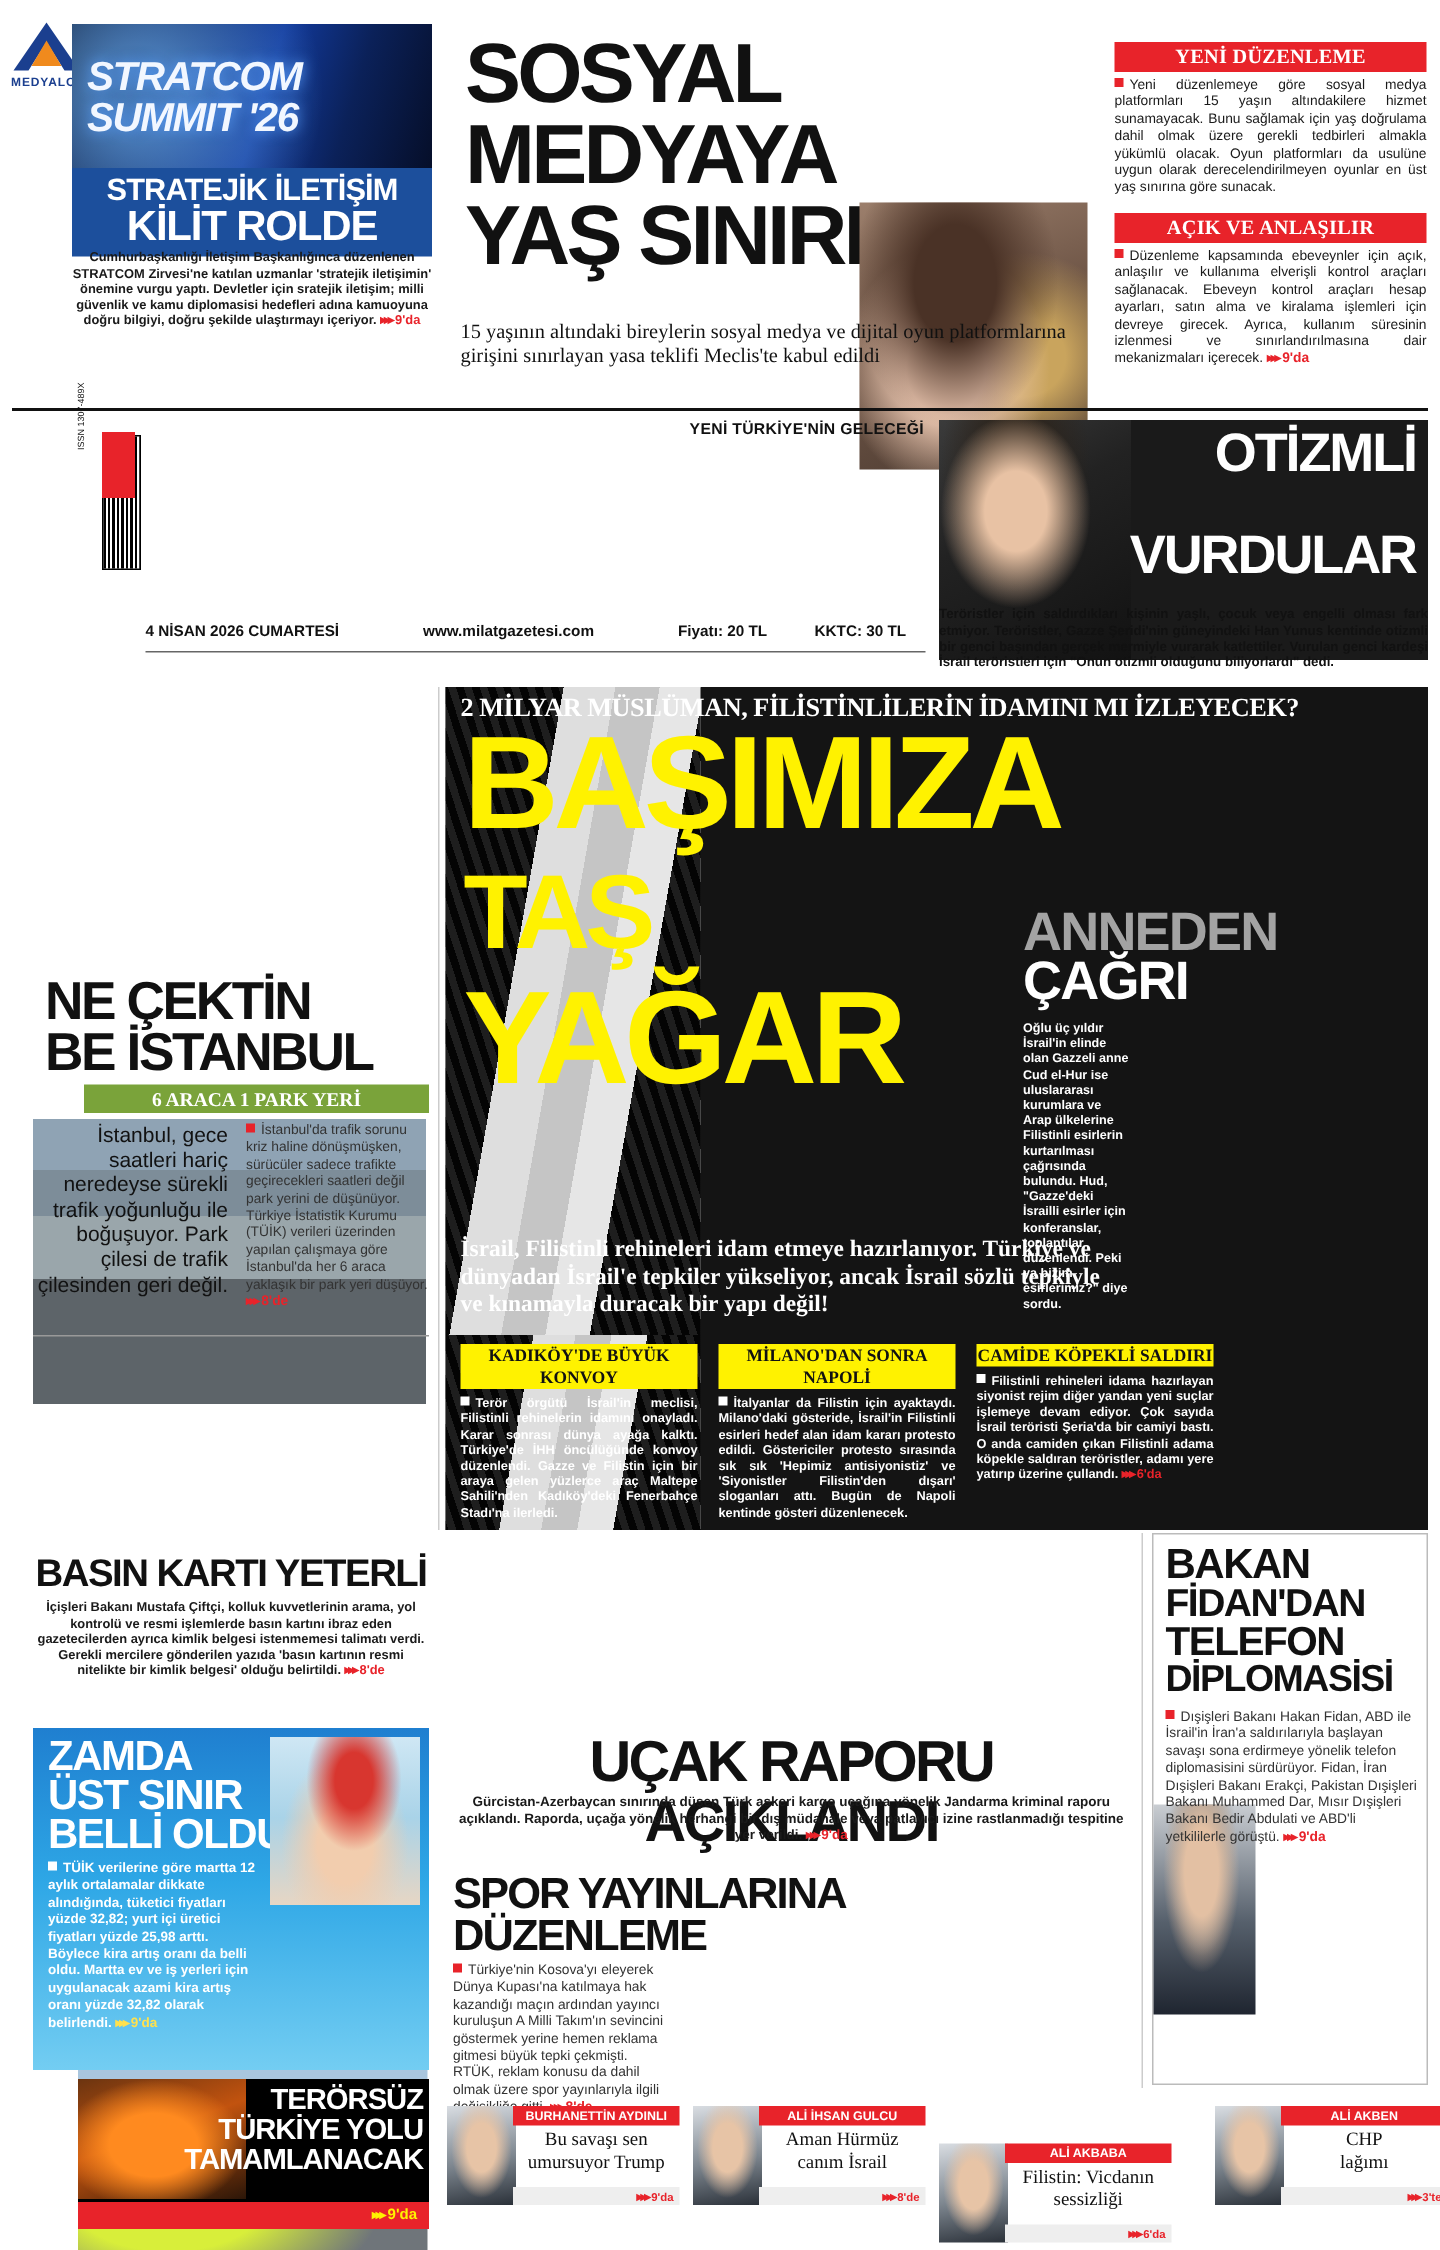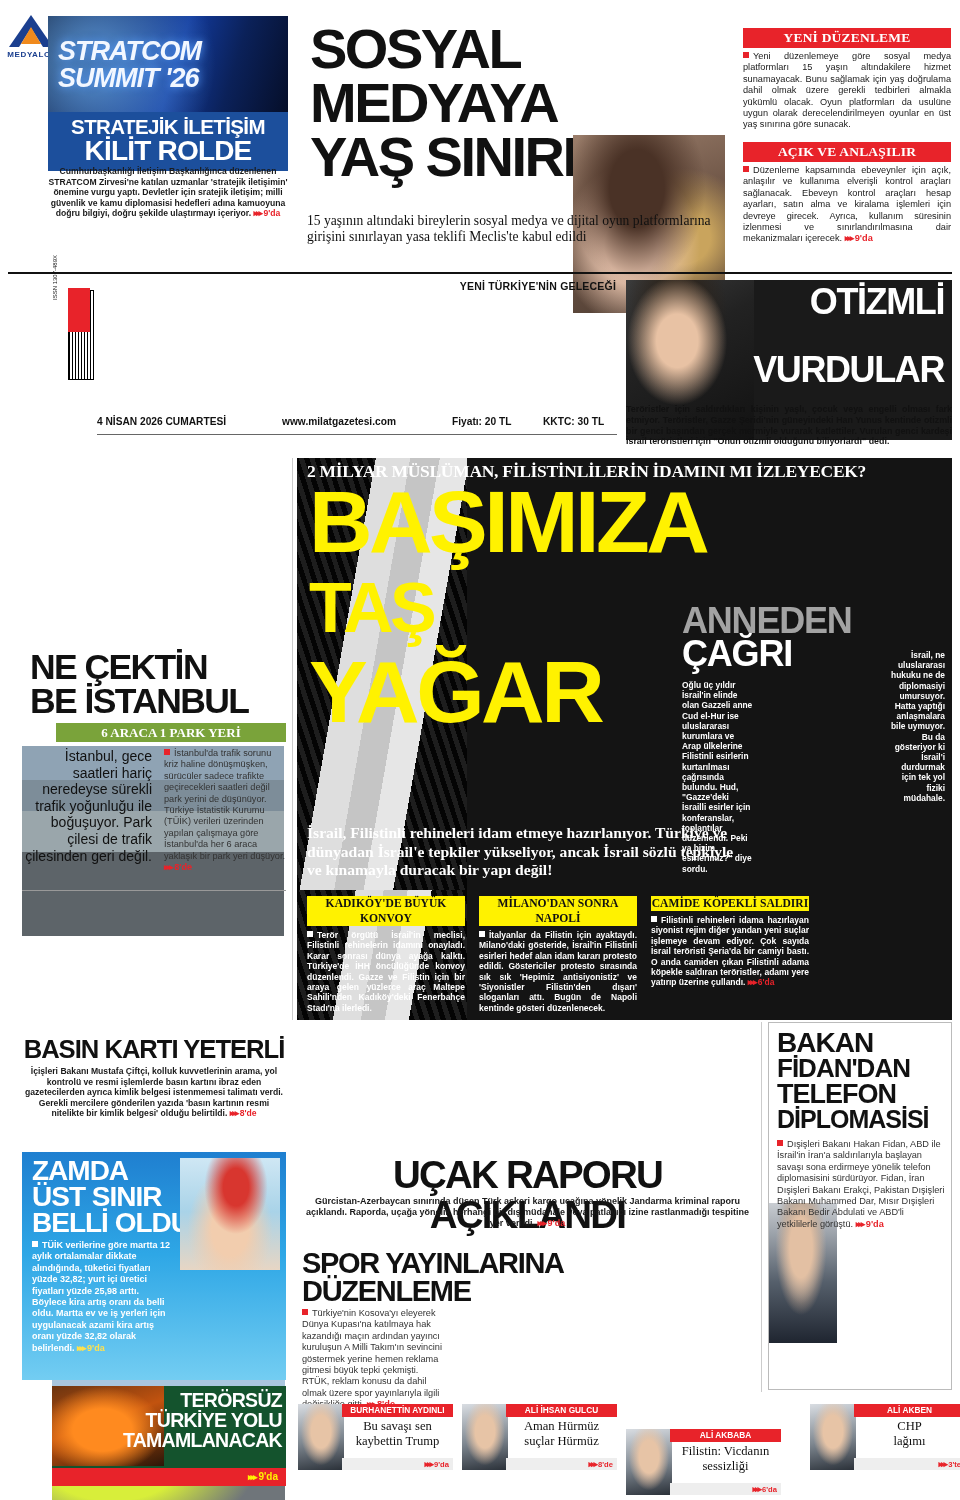--- a/index.html
+++ b/index.html
@@ -184,21 +184,20 @@
 
     <div class="abs" style="left:12px;top:22px;color:#fff200;font-weight:bold;font-size:88px;line-height:84px;letter-spacing:-3.5px;">BAŞIMIZA</div>
     <div class="abs" style="left:12px;top:108px;color:#fff200;font-weight:bold;font-size:70px;line-height:84px;letter-spacing:-3.5px;">TAŞ</div>
     <div class="abs" style="left:12px;top:192px;color:#fff200;font-weight:bold;font-size:88px;line-height:84px;letter-spacing:-3.5px;">YAĞAR</div>
 
     <div class="abs" style="left:385px;top:145px;color:#a3a3a3;font-weight:bold;font-size:36px;line-height:36px;letter-spacing:-1.2px;">ANNEDEN</div>
     <div class="abs" style="left:385px;top:178px;color:#fff;font-weight:bold;font-size:36px;line-height:36px;letter-spacing:-1.2px;text-align:right;width:110px;">ÇAĞRI</div>
 
     <div class="abs body-txt" style="left:385px;top:222px;width:72px;color:#fff;font-weight:bold;font-size:8.4px;line-height:10.2px;text-align:left;">Oğlu üç yıldır İsrail'in elinde olan Gazzeli anne Cud el-Hur ise uluslararası kurumlara ve Arap ülkelerine Filistinli esirlerin kurtarılması çağrısında bulundu. Hud, "Gazze'deki İsrailli esirler için konferanslar, toplantılar düzenlendi. Peki ya bizim esirlerimiz?" diye sordu.</div>
 
-    <div class="abs body-txt" style="right:7px;top:192px;width:58px;color:#fff;font-weight:bold;font-size:8.4px;line-height:10.2px;text-align:right;">İsrail, ne uluslararası hukuku ne de diplomasiyi umursuyor. Hatta yaptığı anlaşmalara bile uymuyor. Bu da gösteriyor ki İsrail'i durdurmak için tek yol fiziki müdahale.</div>
 
     <div class="abs" style="left:10px;top:366px;width:440px;color:#fff;font-family:'Liberation Serif',serif;font-weight:bold;font-size:15.6px;line-height:18.6px;">İsrail, Filistinli rehineleri idam etmeye hazırlanıyor. Türkiye ve dünyadan İsrail'e tepkiler yükseliyor, ancak İsrail sözlü tepkiyle ve kınamayla duracak bir yapı değil!</div>
   </div>
 
   <div class="abs" style="left:297px;top:890px;width:655px;height:130px;background:#141414;overflow:hidden;">
     <div class="abs ph ph-rope" style="right:0;top:-30px;width:170px;height:170px;opacity:.95;"></div>
 
     <div class="abs" style="left:10px;top:6px;width:158px;">
       <div style="background:#fff200;color:#111;font-family:'Liberation Serif',serif;font-weight:bold;font-size:11.6px;line-height:15px;text-align:center;">KADIKÖY'DE BÜYÜK KONVOY</div>
       <div class="body-txt" style="margin-top:4px;color:#fff;font-weight:bold;font-size:8.5px;line-height:10.4px;">
@@ -252,21 +251,21 @@
     <div class="abs" style="left:10px;top:58px;color:#fff;font-weight:bold;font-size:28px;line-height:26px;letter-spacing:-1px;">BELLİ OLDU</div>
 
     <div class="abs ph ph-house" style="left:158px;top:6px;width:100px;height:112px;"></div>
 
     <div class="abs body-txt" style="left:10px;top:88px;width:142px;color:#fff;font-weight:bold;font-size:9px;line-height:11.4px;text-align:left;">
       <span class="bullet" style="background:#fff;"></span><span>TÜİK verilerine göre martta 12 aylık ortalamalar dikkate alındığında, tüketici fiyatları yüzde 32,82; yurt içi üretici fiyatları yüzde 25,98 arttı. Böylece kira artış oranı da belli oldu. Martta ev ve iş yerleri için uygulanacak azami kira artış oranı yüzde 32,82 olarak belirlendi.</span>
       <span class="cont" style="color:#ffe14d;"><span class="arw">▸▸▸</span> <span>9'da</span></span>
     </div>
   </div>
 
-  <div class="abs" style="left:52px;top:1386px;width:234px;height:100px;background:#14532d;overflow:hidden;">
+  <div class="abs" style="left:52px;top:1386px;width:234px;height:100px;background:#000000;overflow:hidden;">
     <div class="abs ph ph-tank" style="left:0;top:0;width:112px;height:80px;"></div>
     <div class="abs" style="right:4px;top:4px;color:#fff;font-weight:bold;font-size:19.5px;line-height:20px;letter-spacing:-.7px;text-align:right;width:190px;">TERÖRSÜZ</div>
     <div class="abs" style="right:4px;top:24px;color:#fff;font-weight:bold;font-size:19.5px;line-height:20px;letter-spacing:-.7px;text-align:right;width:200px;">TÜRKİYE YOLU</div>
     <div class="abs" style="right:4px;top:44px;color:#fff;font-weight:bold;font-size:19.5px;line-height:20px;letter-spacing:-.7px;text-align:right;width:222px;">TAMAMLANACAK</div>
     <div class="abs" style="left:0;bottom:0;width:234px;height:18px;background:#e8232a;">
       <span class="abs cont" style="right:8px;top:3px;color:#fff200;font-size:10px;"><span class="arw">▸▸▸</span> <span>9'da</span></span>
     </div>
   </div>
 
   <div class="abs" style="left:300px;top:1155px;width:455px;font-weight:bold;font-size:38.5px;line-height:40px;letter-spacing:-1.8px;color:#111;text-align:center;">UÇAK RAPORU AÇIKLANDI</div>
@@ -296,32 +295,32 @@
       <span class="cont"><span class="arw">▸▸▸</span> <span>9'da</span></span>
     </div>
   </div>
 
   <div class="abs" style="left:298px;top:1400px;width:654px;height:84px;">
 
     <div class="abs" style="left:0;top:0;width:155px;height:76px;">
       <div class="abs ph ph-face" style="left:0;top:4px;width:46px;height:66px;"></div>
       <div class="abs" style="left:44px;top:4px;width:111px;background:#e8232a;color:#fff;font-size:8.3px;font-weight:bold;line-height:13px;text-align:center;">BURHANETTİN AYDINLI</div>
       <div class="abs" style="left:44px;top:19px;width:111px;font-family:'Liberation Serif',serif;font-size:12.6px;line-height:15px;color:#111;text-align:center;">
-        <span>Bu savaşı sen</span><br><span>kaybettin Trump</span>
+        <span>Bu savaşı sen</span><br><span>umursuyor Trump</span>
       </div>
       <div class="abs" style="left:44px;top:58px;width:111px;height:12px;background:#eee;">
         <span class="cont" style="position:absolute;right:4px;top:1px;font-size:7.6px;"><span class="arw">▸▸▸</span> <span>9'da</span></span>
       </div>
     </div>
 
     <div class="abs" style="left:164px;top:0;width:155px;height:76px;">
       <div class="abs ph ph-face" style="left:0;top:4px;width:46px;height:66px;"></div>
       <div class="abs" style="left:44px;top:4px;width:111px;background:#e8232a;color:#fff;font-size:8.3px;font-weight:bold;line-height:13px;text-align:center;">ALİ İHSAN GULCU</div>
       <div class="abs" style="left:44px;top:19px;width:111px;font-family:'Liberation Serif',serif;font-size:12.6px;line-height:15px;color:#111;text-align:center;">
-        <span>Aman Hürmüz</span><br><span>suçlar Hürmüz</span>
+        <span>Aman Hürmüz</span><br><span>canım İsrail</span>
       </div>
       <div class="abs" style="left:44px;top:58px;width:111px;height:12px;background:#eee;">
         <span class="cont" style="position:absolute;right:4px;top:1px;font-size:7.6px;"><span class="arw">▸▸▸</span> <span>8'de</span></span>
       </div>
     </div>
 
     <div class="abs" style="left:328px;top:0;width:155px;height:76px;margin-top:25px;">
       <div class="abs ph ph-face" style="left:0;top:4px;width:46px;height:66px;"></div>
       <div class="abs" style="left:44px;top:4px;width:111px;background:#e8232a;color:#fff;font-size:8.3px;font-weight:bold;line-height:13px;text-align:center;">ALİ AKBABA</div>
       <div class="abs" style="left:44px;top:19px;width:111px;font-family:'Liberation Serif',serif;font-size:12.6px;line-height:15px;color:#111;text-align:center;">

